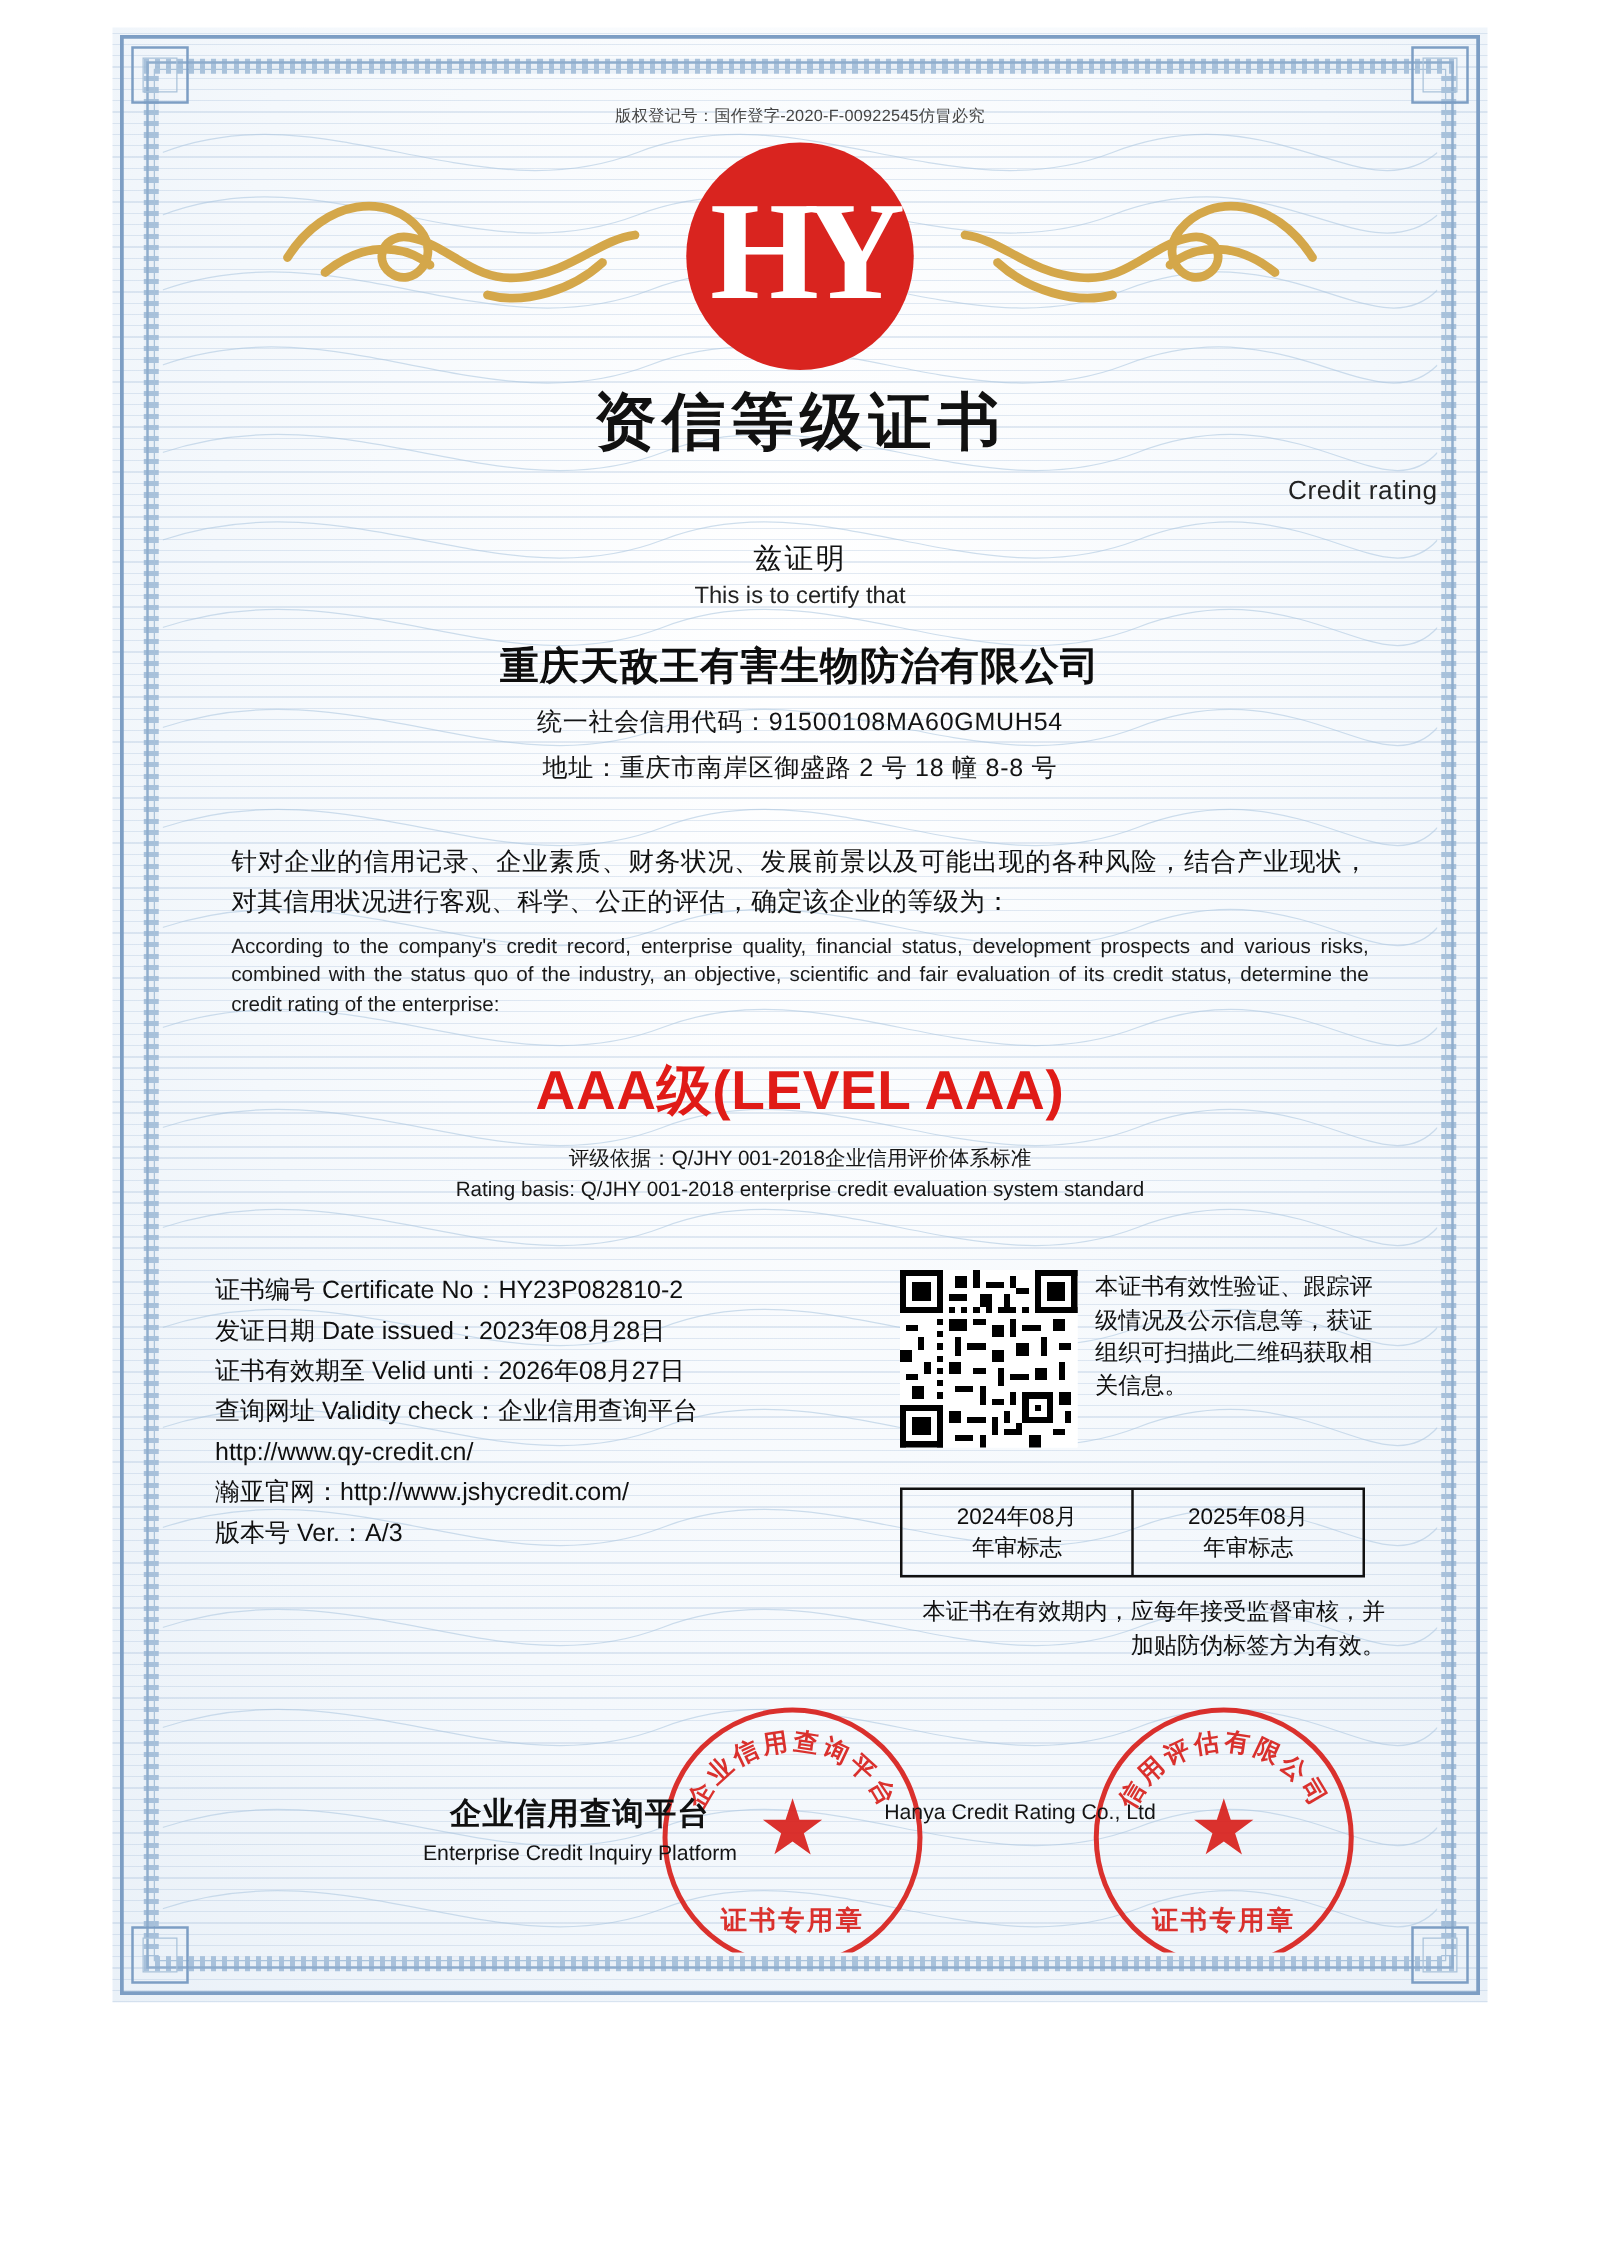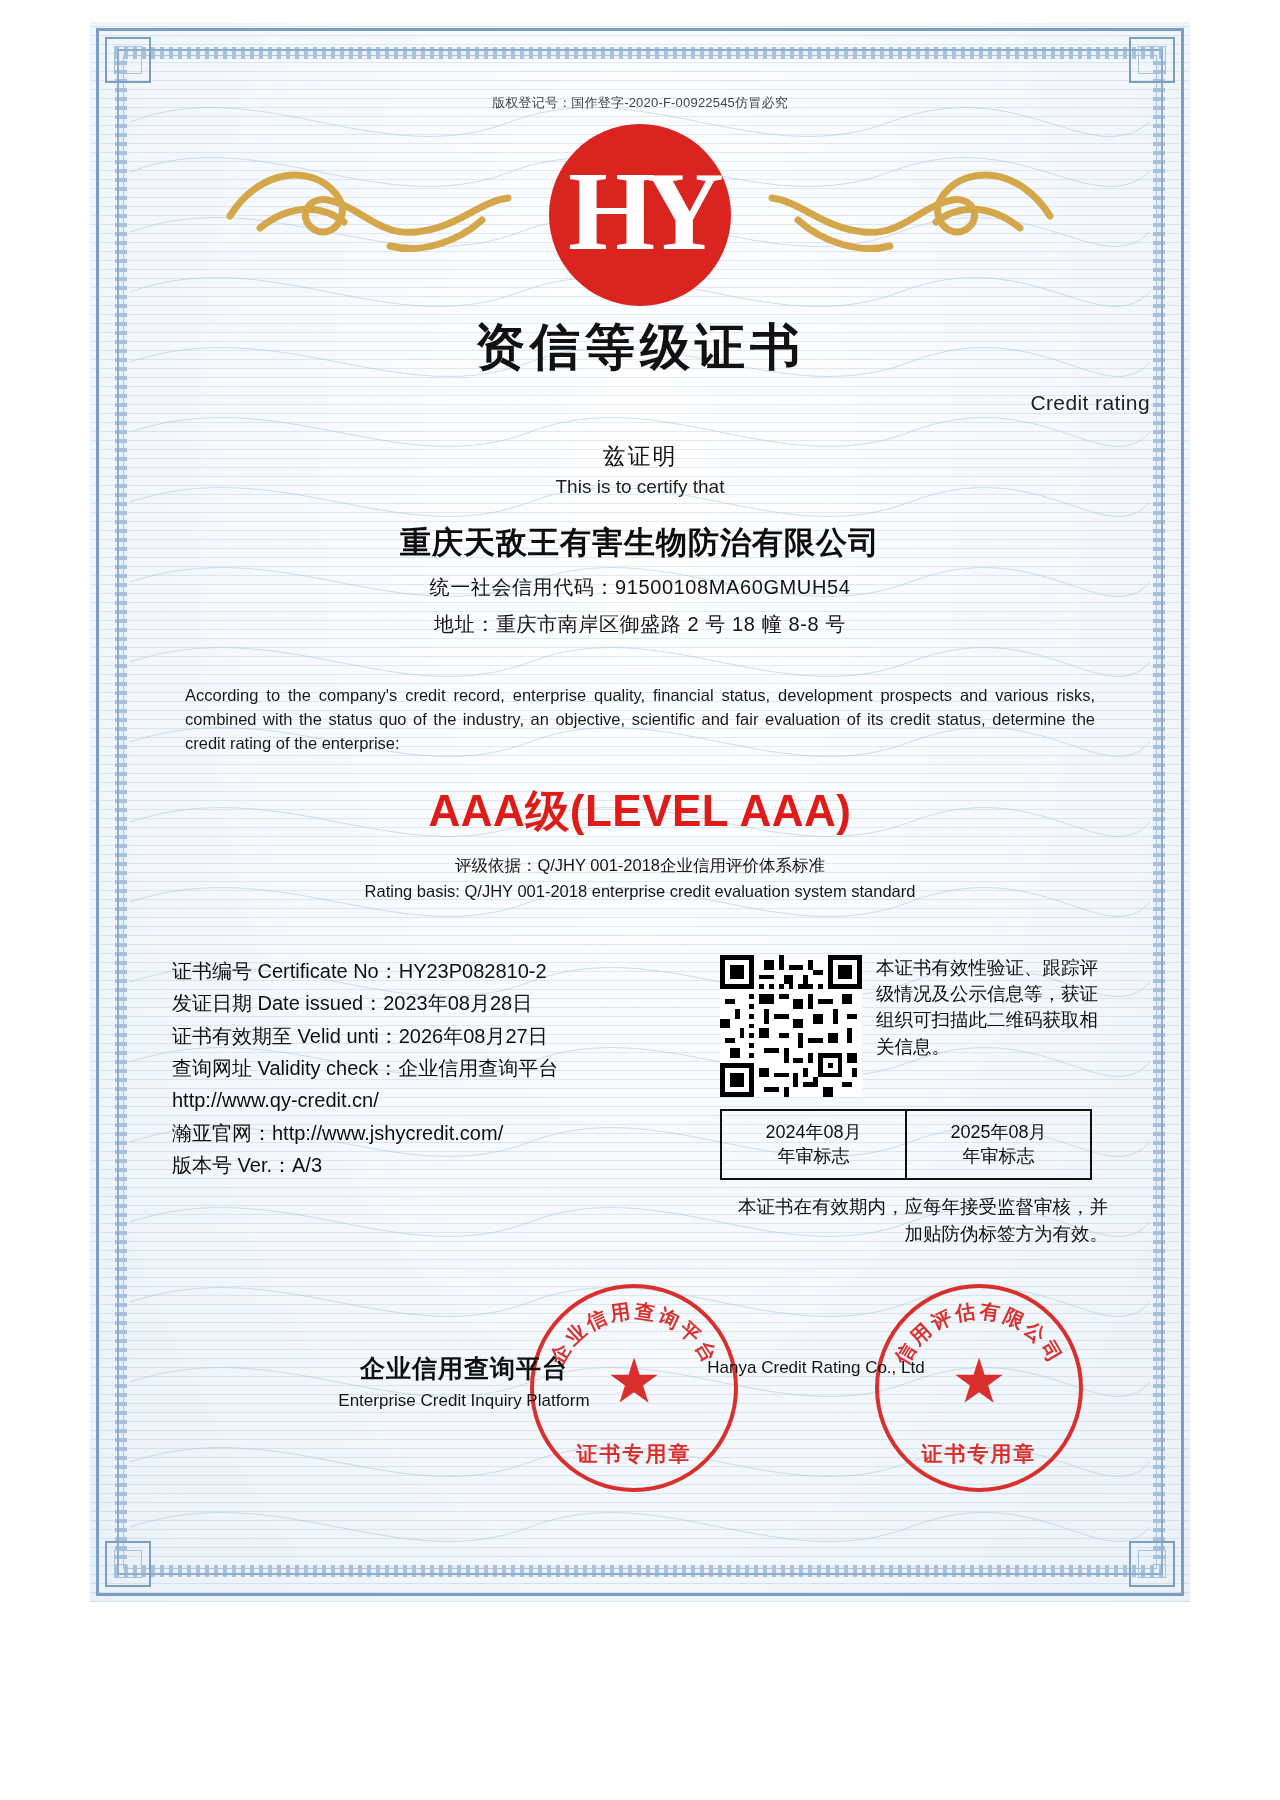--- a/index.html
+++ b/index.html
@@ -95,21 +95,21 @@
     inset: 0;
     opacity: .55;
     pointer-events: none;
   }
 
   
   .copyright {
     text-align: center;
     font-size: 13px;
     color: #444;
-    margin-top: 32px;
+    margin-top: 22px;
     position: relative;
     letter-spacing: .2px;
   }
 
   
   .logo-row {
     position: relative;
     height: 190px;
     margin-top: 6px;
     text-align: right;
@@ -275,21 +275,21 @@
     background: #fff;
   }
   .qr-note {
     margin-left: 14px;
     font-size: 18.5px;
     line-height: 1.42;
     color: #101010;
   }
   .stamp-boxes {
     display: flex;
-    margin-top: 12px;
+    margin-top: 32px;
     border: 2px solid #111;
     width: 368px;
   }
   .stamp-box {
     flex: 1;
     text-align: center;
     padding: 9px 0 10px 0;
     font-size: 18px;
     line-height: 1.35;
     color: #0f0f0f;
@@ -448,20 +448,21 @@
     <div class="title-en">Credit rating</div>
 
     <div class="certify-cn">兹证明</div>
     <div class="certify-en">This is to certify that</div>
 
     <div class="company">重庆天敌王有害生物防治有限公司</div>
     <div class="code">统一社会信用代码：91500108MA60GMUH54</div>
     <div class="addr">地址：重庆市南岸区御盛路 2 号 18 幢 8-8 号</div>
 
     <div class="para">
+      <div class="para-cn">针对企业的信用记录、企业素质、财务状况、发展前景以及可能出现的各种风险，结合产业现状，对其信用状况进行客观、科学、公正的评估，确定该企业的等级为：</div>
       <div class="para-en">According to the company's credit record, enterprise quality, financial status, development prospects and various risks, combined with the status quo of the industry, an objective, scientific and fair evaluation of its credit status, determine the credit rating of the enterprise:</div>
     </div>
 
     <div class="level">AAA级(LEVEL AAA)</div>
     <div class="basis-cn">评级依据：Q/JHY 001-2018企业信用评价体系标准</div>
     <div class="basis-en">Rating basis: Q/JHY 001-2018 enterprise credit evaluation system standard</div>
 
     <div class="details-row">
 
       <div class="details">

